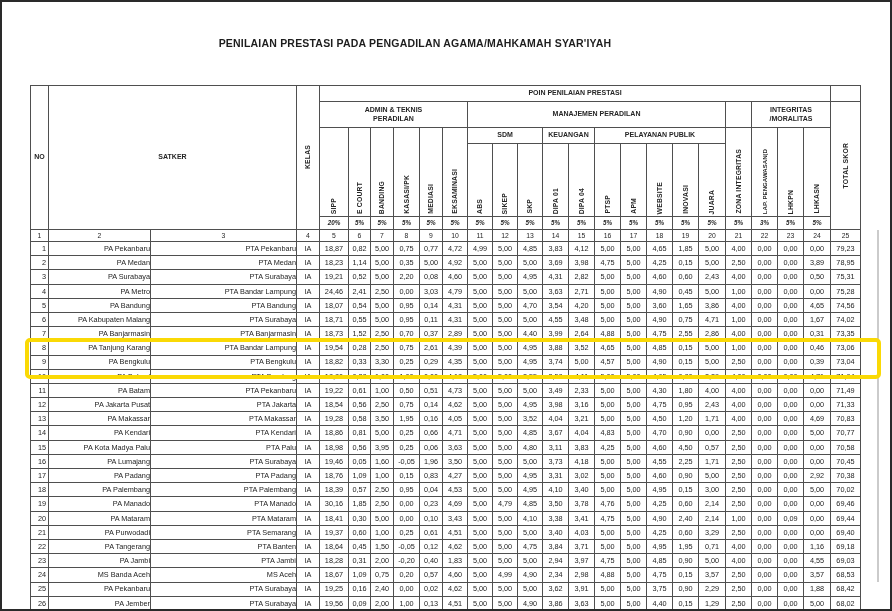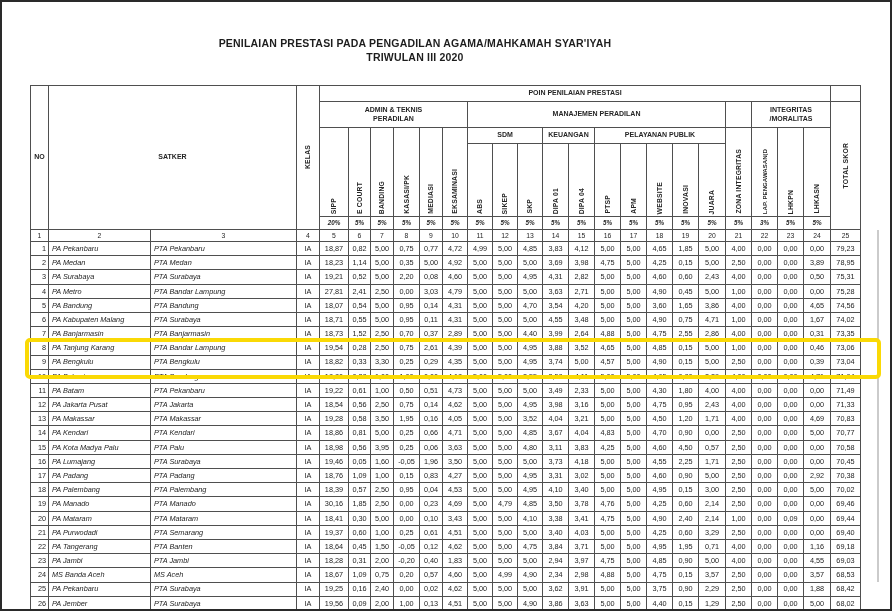--- a/index.html
+++ b/index.html
@@ -16,35 +16,34 @@
   .hA{height:16px}.hB{height:26px}.hC{height:16px}.hD{height:73px}.hE{height:13px}.hF{height:12px}
   .vcell{vertical-align:bottom;}
   .vmid{vertical-align:middle;}
   .v{writing-mode:vertical-rl;transform:rotate(180deg);white-space:nowrap;
      font-size:6.8px;font-weight:bold;margin:0 auto;padding:2px 0;letter-spacing:.2px;}
   .vlong{font-size:6.1px;letter-spacing:0;}
   .wt{font-size:6.3px;font-style:italic;font-weight:bold;text-align:center;}
   .cn{font-size:6.8px;font-weight:normal;text-align:center;}
   tbody td{font-size:7.3px;height:13.2px;line-height:1;white-space:nowrap;
            vertical-align:middle;text-align:center;color:#242424;}
-  tbody td.tl{text-align:left;padding-left:3px;font-style:italic;}
+  tbody td.tl{text-align:right;padding-left:3px;}
   tbody td.nr{text-align:right;padding-right:2px;}
   #highlight{position:absolute;left:25px;top:338px;width:848px;height:33px;
              border:4px solid rgba(250,217,5,.95);border-radius:5px;z-index:4;pointer-events:none;}
 </style>
 </head>
 <body>
 
 <div id="page">
   <div id="frame"></div>
   <div id="scan-line-right"></div>
 
   <div id="title">
     <div>PENILAIAN PRESTASI PADA PENGADILAN AGAMA/MAHKAMAH SYAR'IYAH</div>
-    <div>TRIWULAN III 2020</div>
   </div>
 
   <table>
     <colgroup>
       <col style="width:18px">
         <col style="width:102px">
         <col style="width:146px">
         <col style="width:23px">
       <col style="width:29px">
         <col style="width:22px">
@@ -290,21 +289,21 @@
           <td>0,00</td>
           <td>0,00</td>
           <td>0,50</td>
           <td>75,31</td>
         </tr>
         <tr>
           <td class="nr">4</td>
           <td class="tl">PA Metro</td>
           <td class="tl">PTA Bandar Lampung</td>
           <td>IA</td>
-          <td>27,81</td>
+          <td>24,46</td>
           <td>2,41</td>
           <td>2,50</td>
           <td>0,00</td>
           <td>3,03</td>
           <td>4,79</td>
           <td>5,00</td>
           <td>5,00</td>
           <td>5,00</td>
           <td>3,63</td>
           <td>2,71</td>

